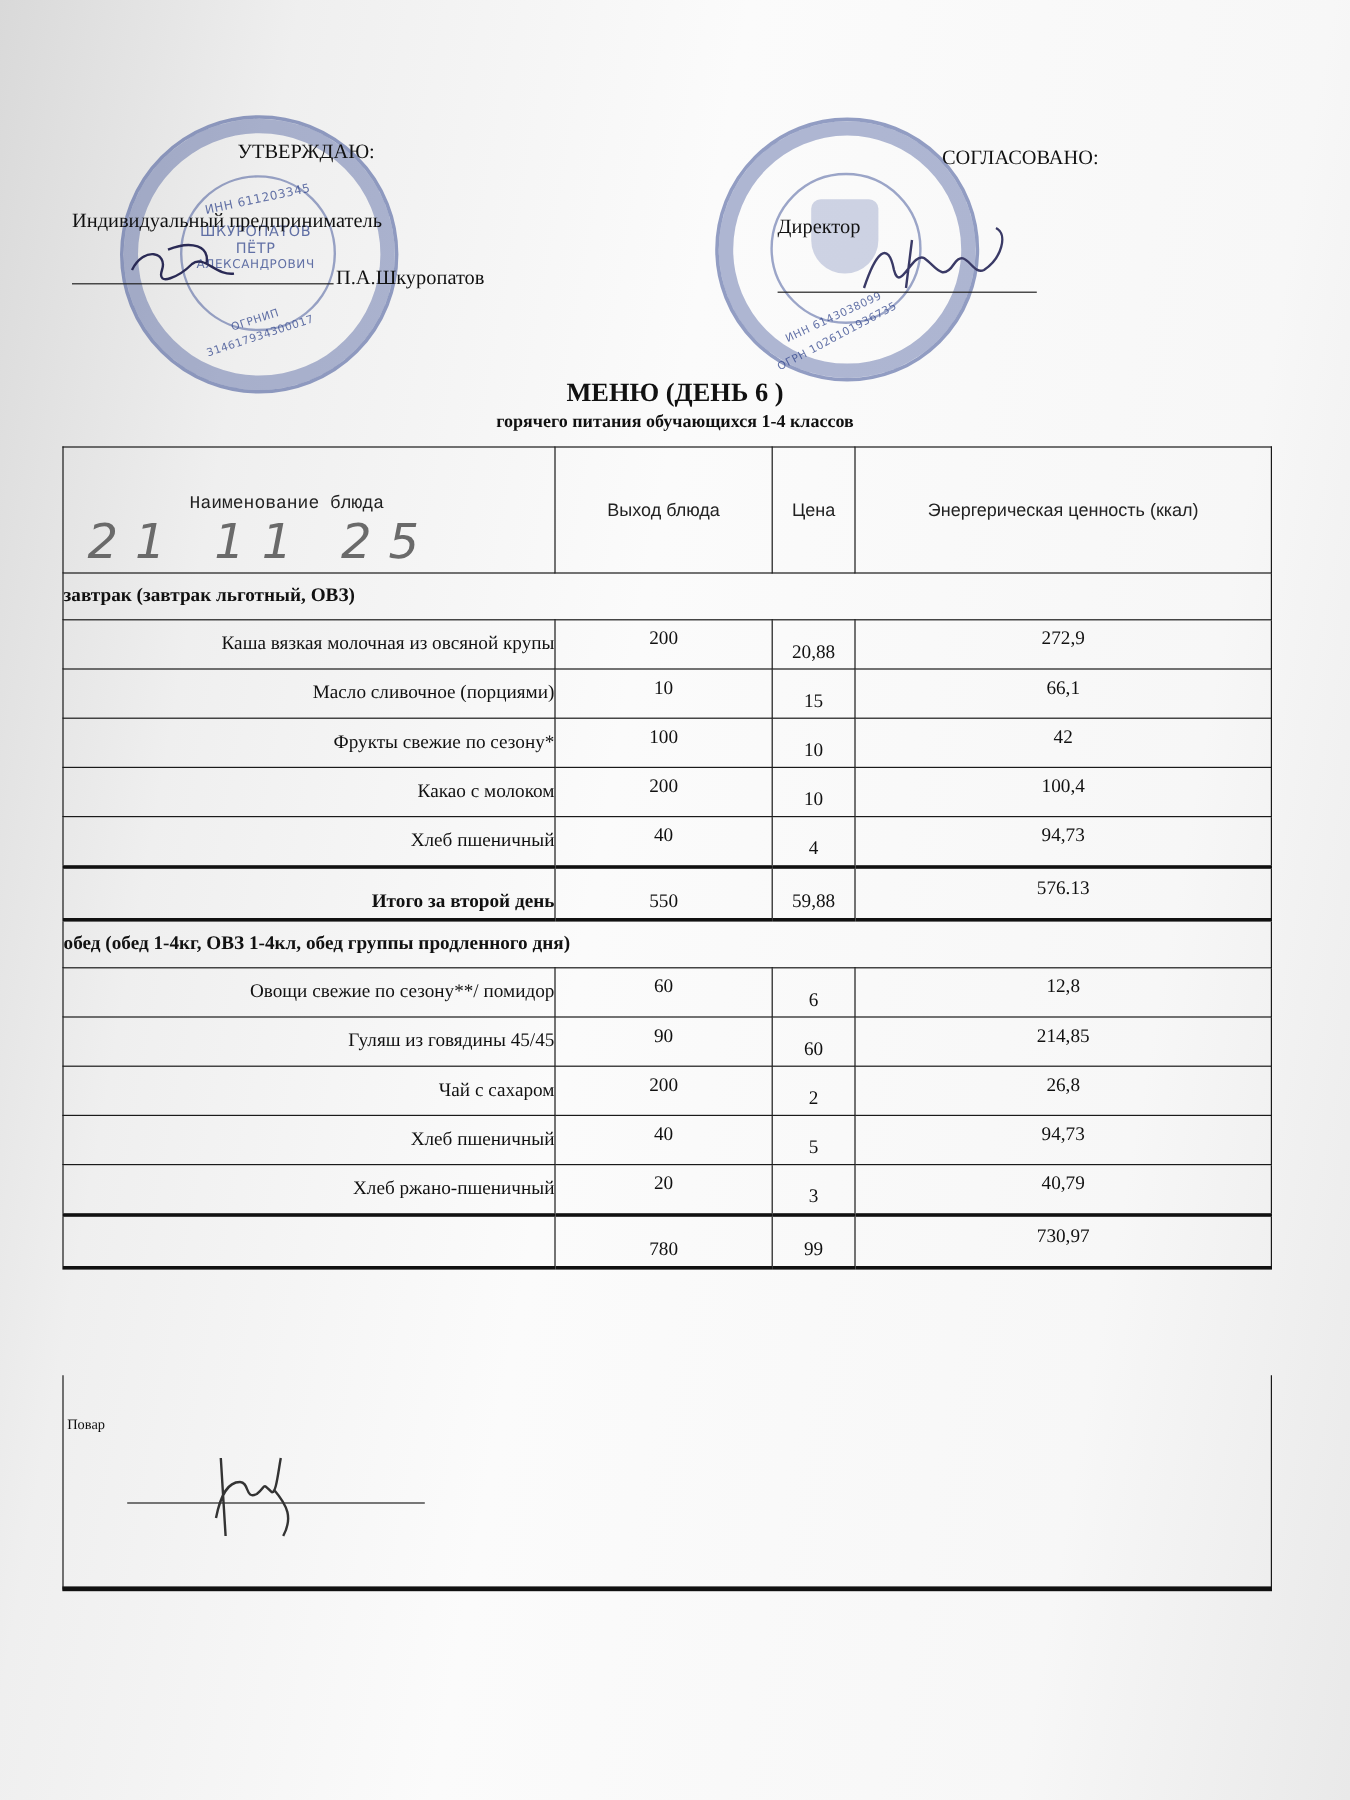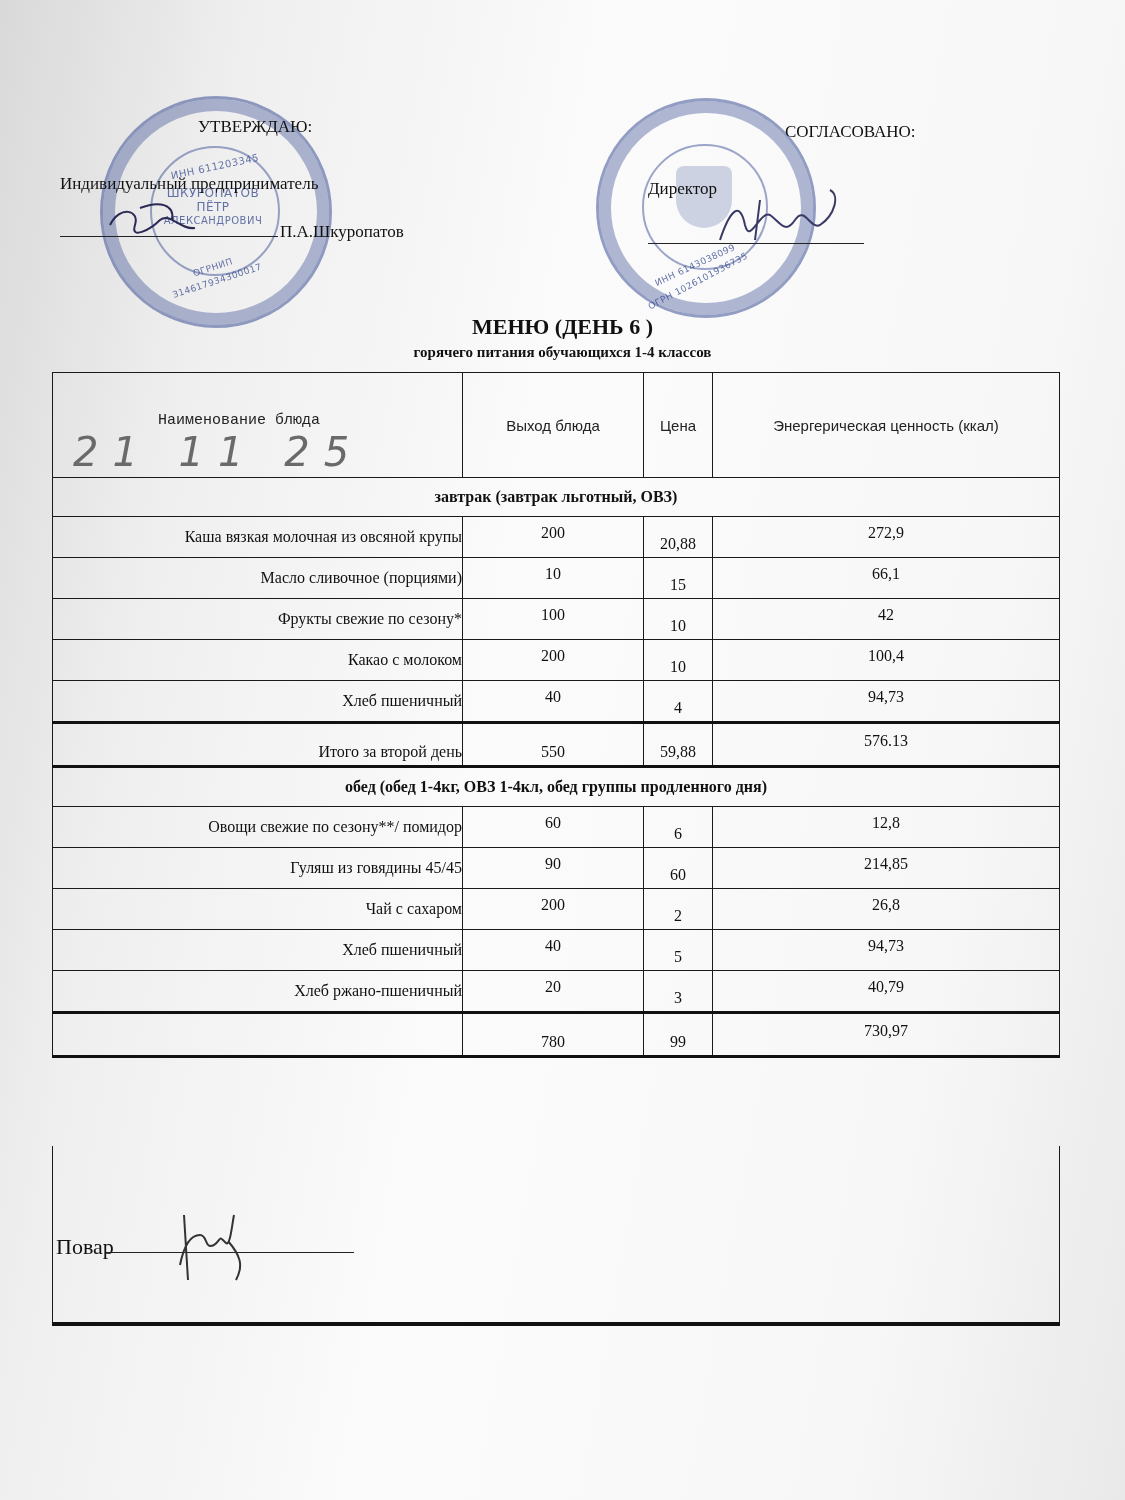--- a/index.html
+++ b/index.html
@@ -27,21 +27,21 @@
   table.menu {
     position: absolute; left: 52px; top: 372px; width: 1008px;
     border-collapse: collapse; font-family: "Liberation Serif", serif; font-size: 16px;
   }
   table.menu td, table.menu th { border: 1.5px solid #1a1a1a; padding: 0; }
   .c-name { width: 406px; text-align: right; padding-left: 3px !important; }
   .c-out { width: 180px; text-align: center; }
   .c-price { width: 68px; text-align: center; }
   .c-kcal { text-align: center; }
   tr.head td { height: 104px; font-weight: normal; font-family: "Liberation Sans", sans-serif; font-size: 15px; color: #222; }
-  tr.section td { height: 38px; text-align: center; font-weight: bold; font-size: 16px; border-left: 1.5px solid #1a1a1a; border-right: 1.5px solid #1a1a1a; }
+  tr.section td { height: 38px; font-weight: bold; font-size: 16px; border-left: 1.5px solid #1a1a1a; border-right: 1.5px solid #1a1a1a; }
   tr.item td { height: 40px; }
   .v-top { display: block; margin-top: -8px; }
   .v-bot { display: block; margin-top: 14px; }
   .bottom-box {
     position: absolute; left: 52px; top: 1146px; width: 1006px; height: 176px;
     border-left: 1.5px solid #1a1a1a; border-right: 1.5px solid #1a1a1a; border-bottom: 4px solid #111;
   }
   .handwritten { font-family: "DejaVu Sans", sans-serif; font-style: italic; color: #6a6a6a; font-weight: 300; letter-spacing: 14px; }
 </style>
 </head>
@@ -152,21 +152,21 @@
           <span class="v-top">40</span>
         </td>
         <td class="c-price">
           <span class="v-bot">4</span>
         </td>
         <td class="c-kcal">
           <span class="v-top">94,73</span>
         </td>
       </tr>
       <tr class="item" style="height: 44px;">
-        <td class="c-name" style="border-top: 3px solid rgb(17, 17, 17); border-bottom: 3px solid rgb(17, 17, 17);">
+        <td class="c-name" style="border-top: 3px solid rgb(17, 17, 17); border-bottom: 3px solid rgb(17, 17, 17); font-weight: bold;">
           <span class="v-bot">Итого за второй день</span>
         </td>
         <td class="c-out" style="border-top: 3px solid rgb(17, 17, 17); border-bottom: 3px solid rgb(17, 17, 17);">
           <span class="v-bot">550</span>
         </td>
         <td class="c-price" style="border-top: 3px solid rgb(17, 17, 17); border-bottom: 3px solid rgb(17, 17, 17);">
           <span class="v-bot">59,88</span>
         </td>
         <td class="c-kcal" style="border-top: 3px solid rgb(17, 17, 17); border-bottom: 3px solid rgb(17, 17, 17);">
           <span class="v-top">576.13</span>
@@ -251,17 +251,17 @@
           <span class="v-bot">99</span>
         </td>
         <td class="c-kcal" style="border-top: 3px solid rgb(17, 17, 17); border-bottom: 3px solid rgb(17, 17, 17);">
           <span class="v-top">730,97</span>
         </td>
       </tr>
     </tbody>
 </table>
 
 <div class="bottom-box"></div>
-<div class="abs" style="left:56px; top:1234px; font-size:22px;">Повар</div>
+<div class="abs" style="left:56px; top:1180px; font-size:12px;">Повар</div>
 <div class="sigline" style="left:106px; top:1252px; width:248px;"></div>
 <svg class="abs" style="left:170px; top:1205px;" width="110" height="80" viewBox="0 0 110 80">
   <path d="M14,10 L18,75 M10,60 C14,40 20,30 30,30 C38,30 34,45 44,40 C52,34 48,30 56,38 C60,42 62,20 64,10 M58,36 C70,50 74,60 66,75" stroke="#333" stroke-width="2" fill="none"></path>
 </svg>
 
 </body></html>

